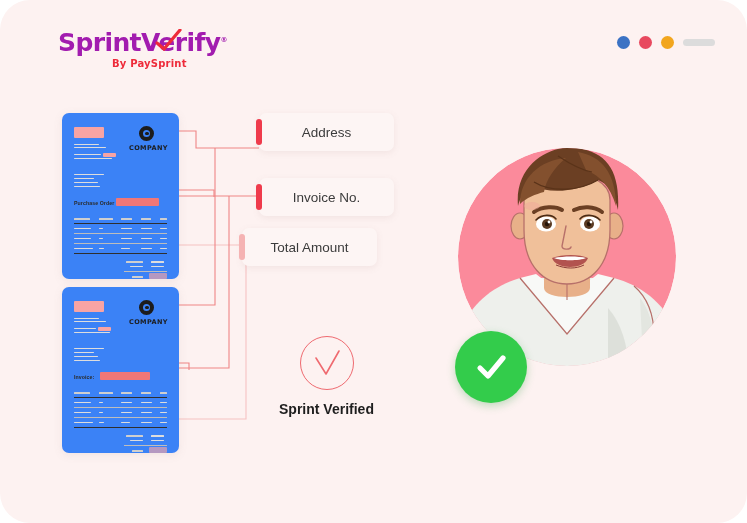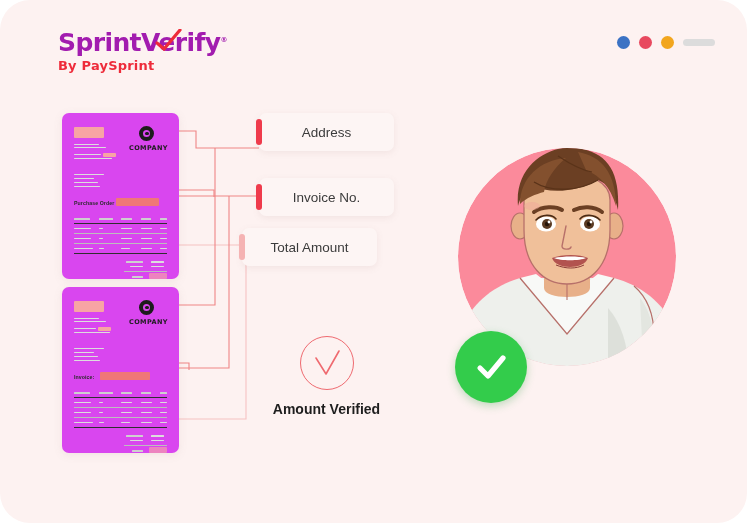--- a/index.html
+++ b/index.html
@@ -6,31 +6,31 @@
   body{width:747px;height:523px;overflow:hidden;
        font-family:"Liberation Sans","DejaVu Sans",sans-serif;}
 
   #stage{position:relative;width:747px;height:523px;
          background:#fdf2f1;border-radius:30px;overflow:hidden;}
 
   
   #logo{position:absolute;left:58px;top:30px;width:180px;height:44px;}
   .logo-word{font-size:25px;font-weight:700;color:#a21caf;letter-spacing:-0.6px;
              line-height:1;white-space:nowrap;font-family:"DejaVu Sans",sans-serif;}
-  .logo-sub{font-size:13px;font-weight:700;color:#ee2b3a;letter-spacing:0.2px;
-            margin-top:3px;font-family:"DejaVu Sans",sans-serif;}
+  .logo-sub{font-size:10px;font-weight:700;color:#ee2b3a;letter-spacing:0.2px;
+            margin-top:3px;margin-left:54px;font-family:"DejaVu Sans",sans-serif;}
   .logo-tick{position:absolute;left:95px;top:-1px;width:30px;height:22px;}
   .logo-reg{font-size:7px;vertical-align:super;}
 
   #dots{position:absolute;right:32px;top:36px;display:flex;align-items:center;gap:9px;}
   .dot{width:13px;height:13px;border-radius:50%;}
   .pill{width:32px;height:7px;border-radius:4px;}
 
   
-  .doc{position:absolute;background:#d946ef;border-radius:7px;
+  .doc{position:absolute;background:#3b82f6;border-radius:7px;
        box-shadow:0 2px 10px rgba(140,110,110,.10);}
   #doc1{left:62px;top:113px;width:117px;height:166px;}
   #doc2{left:62px;top:287px;width:117px;height:166px;}
   .doc-inner{position:relative;width:100%;height:100%;}
 
   .hl{position:absolute;background:#f8a4a4;border-radius:1px;}
   .gl{position:absolute;background:#cfcfcf;border-radius:.5px;}
   .gl.lt{background:#dddddd;}
 
   .ring{position:absolute;width:15px;height:15px;border-radius:50%;
@@ -238,21 +238,21 @@
   <div class="chip" id="chip3">
     <span>Total Amount</span>
   </div>
 
   <div id="match">
     <div id="match-circle">
       <svg viewBox="0 0 52 52" style="position:absolute;left:0;top:0;width:52px;height:52px;">
         <path d="M15 21 L25 37 L38 14" fill="none" stroke="#ef6a70" stroke-width="1.6" stroke-linecap="round" stroke-linejoin="round"></path>
       </svg>
     </div>
-    <div id="match-label">Amount Verified</div>
+    <div id="match-label">Sprint Verified</div>
   </div>
 
   <div id="avatar">
     <svg viewBox="0 0 218 218" width="218" height="218">
       <defs>
         <clipPath id="cc">
             <circle cx="109" cy="109" r="109"></circle>
           </clipPath>
       </defs>
       <g clip-path="url(#cc)">

